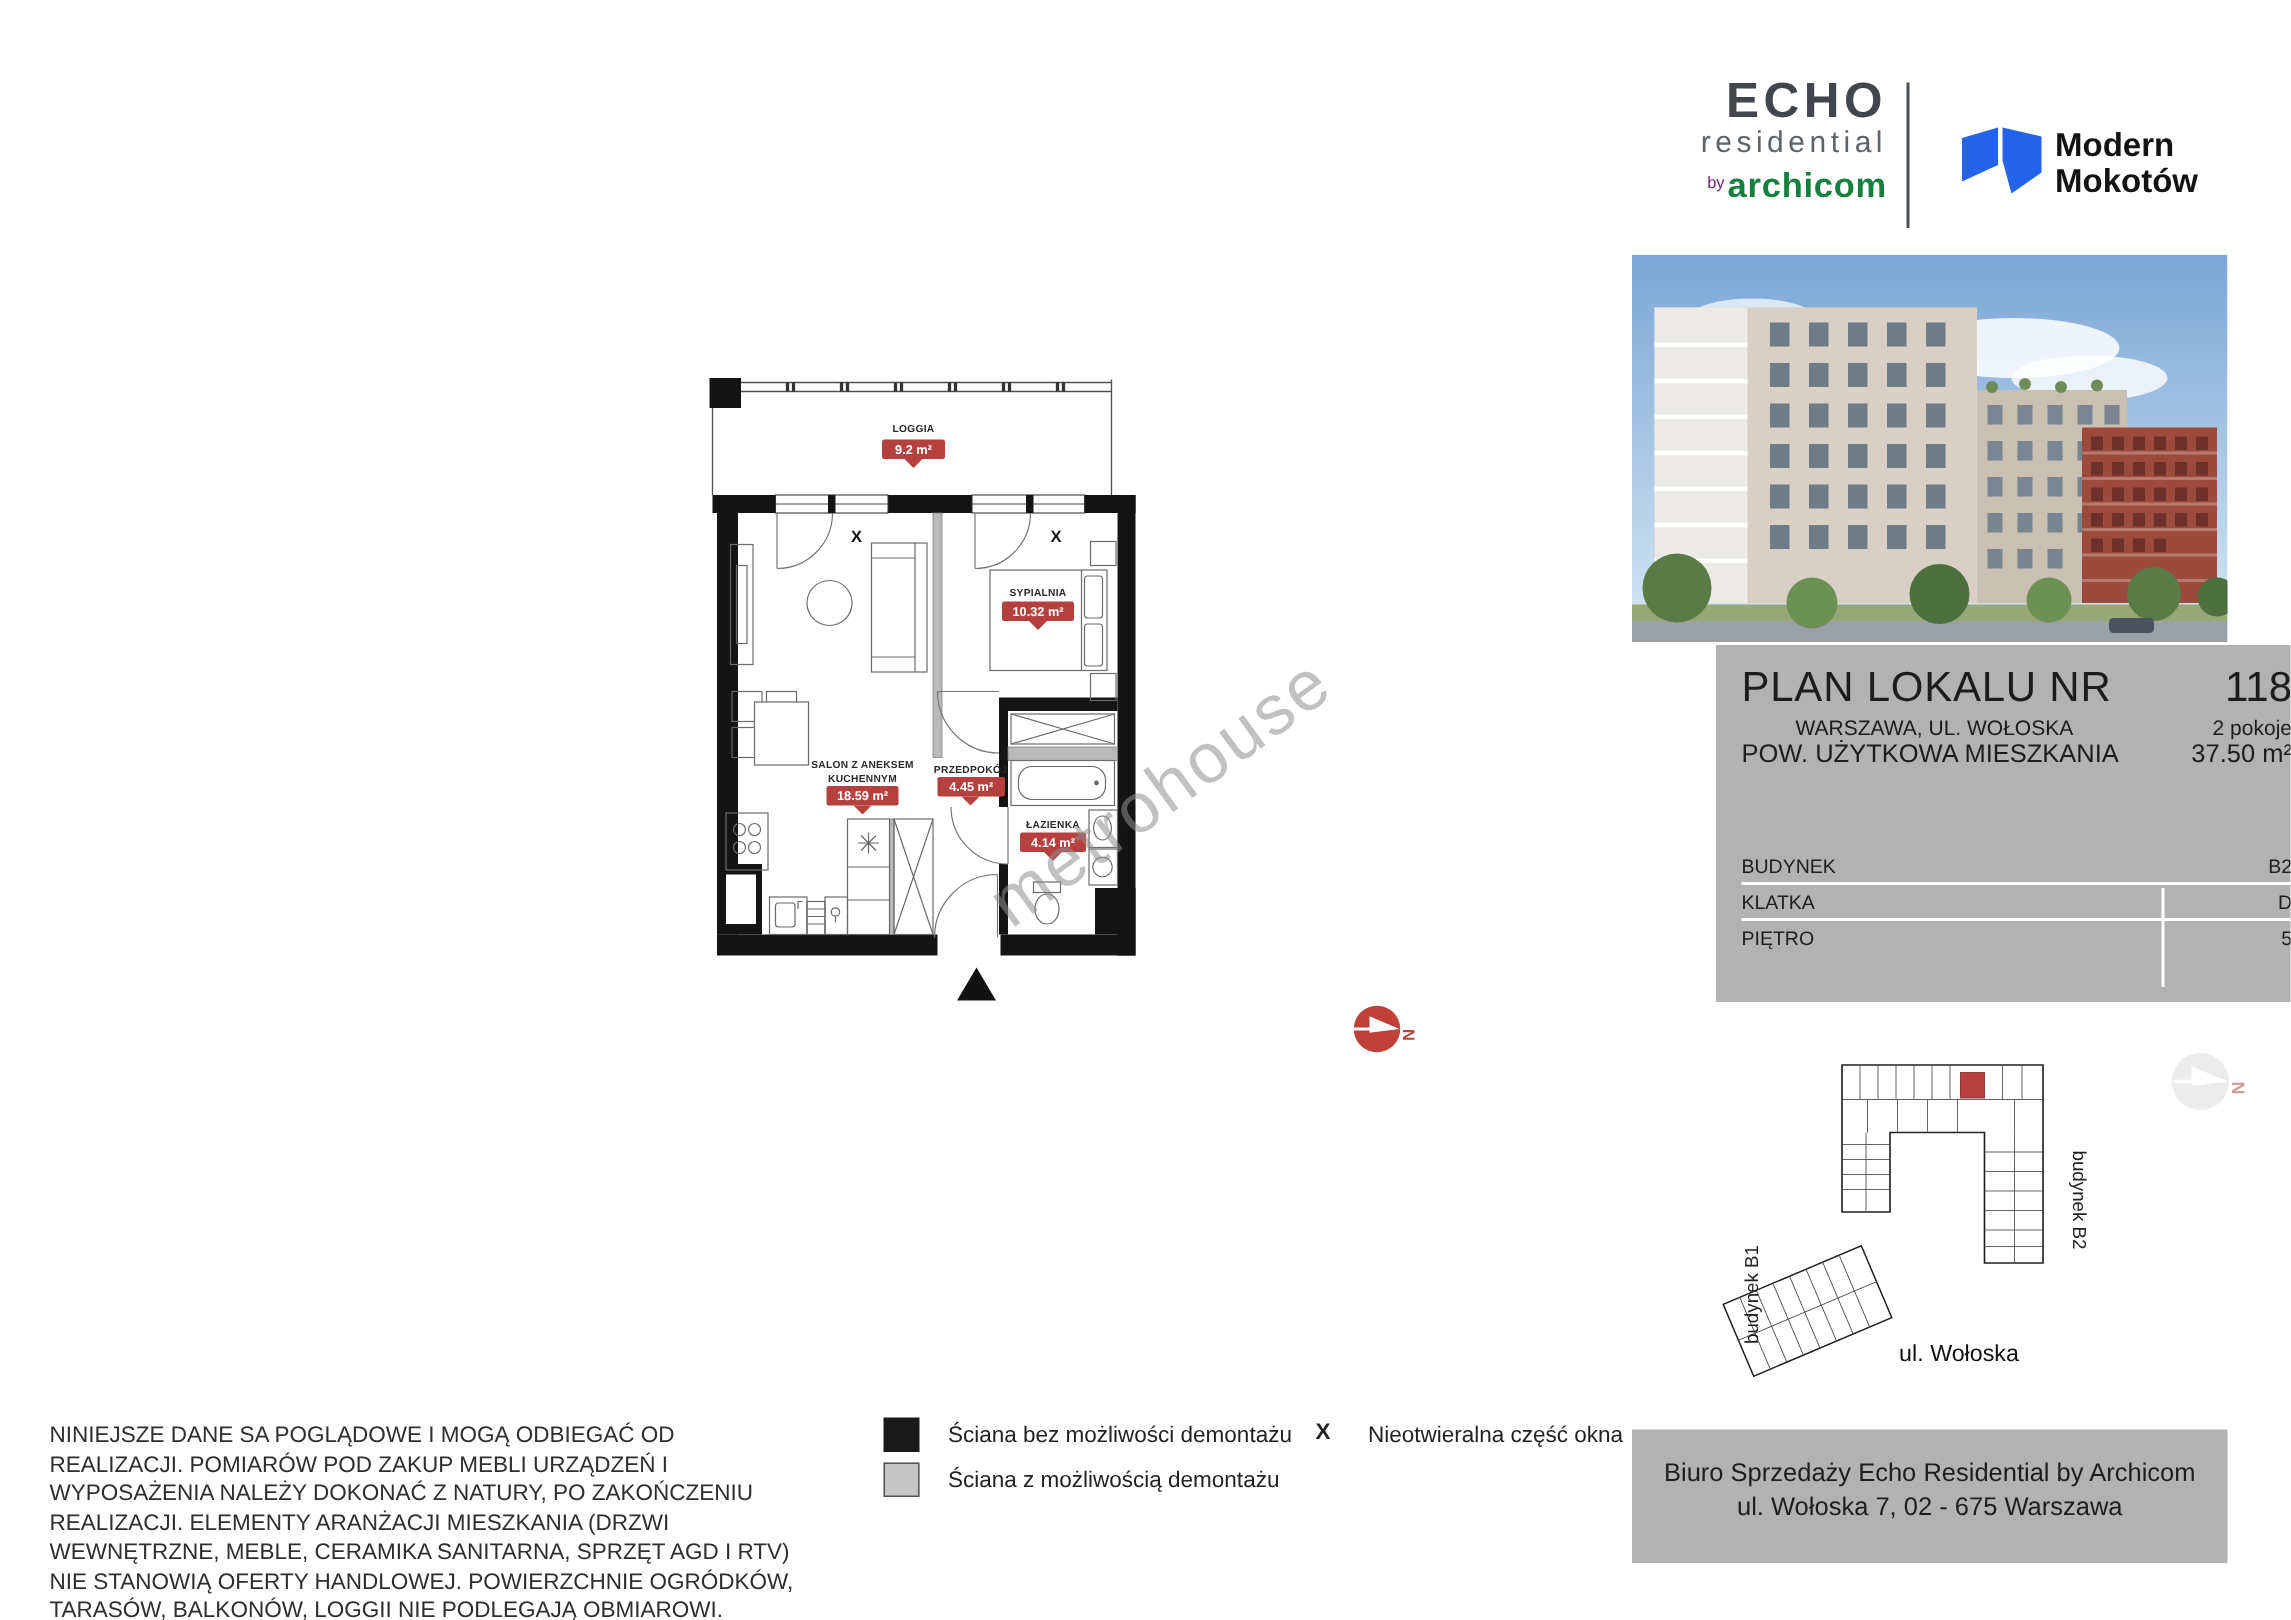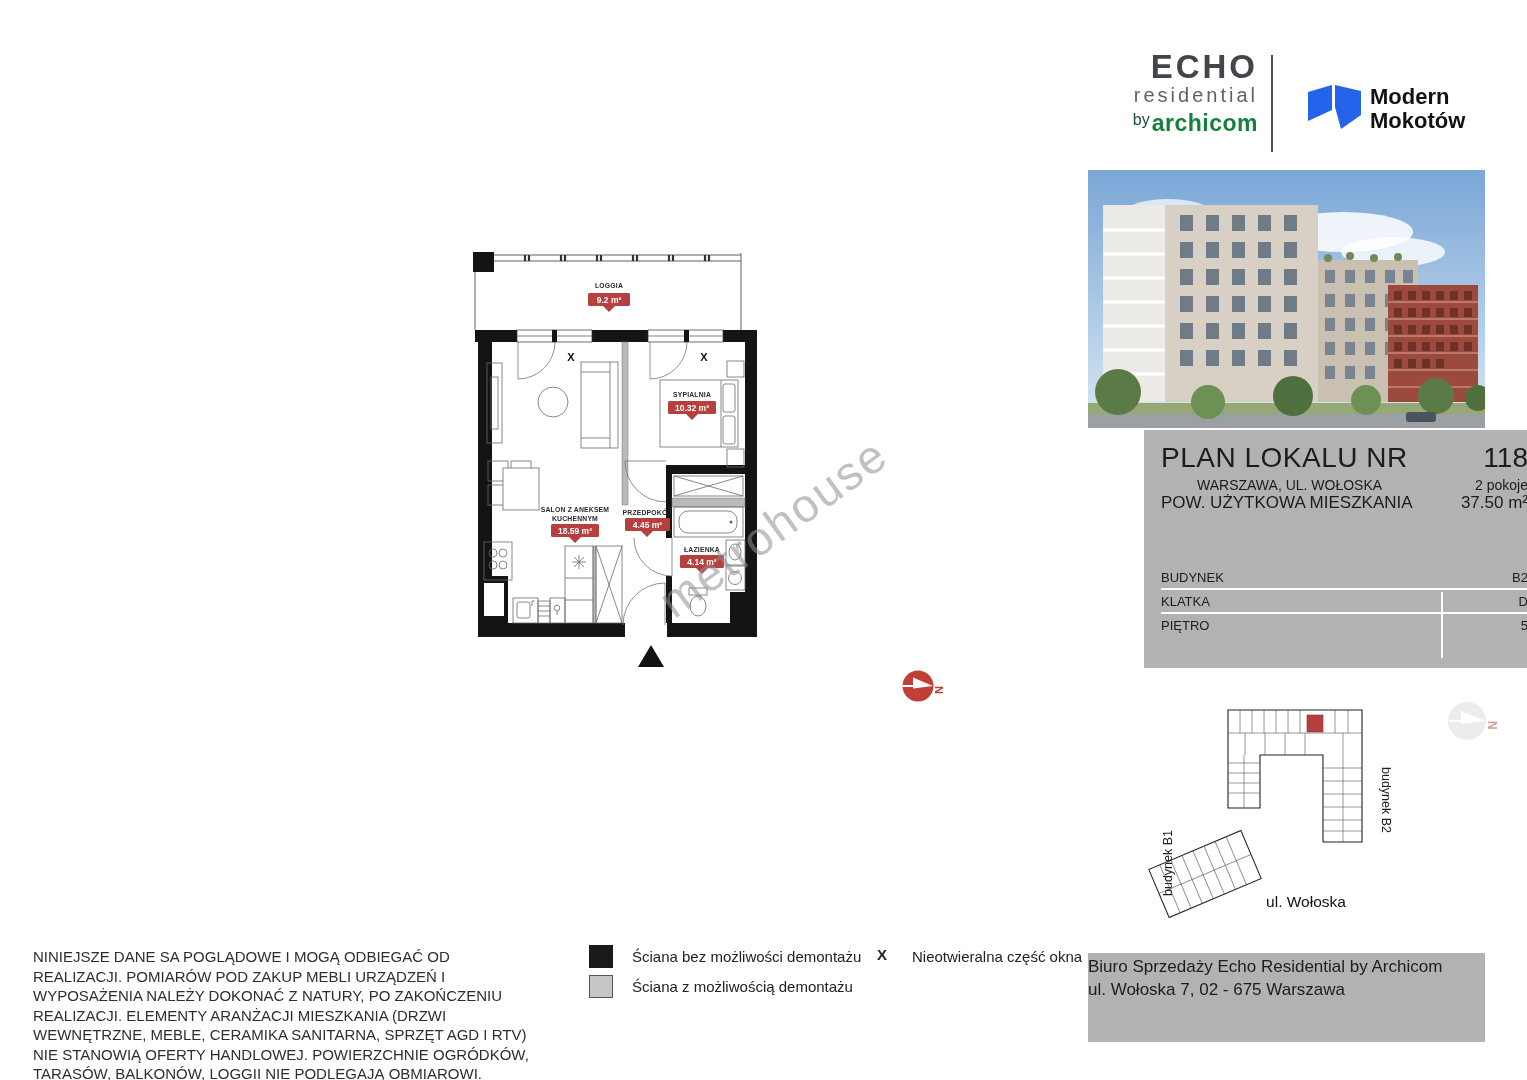--- a/index.html
+++ b/index.html
@@ -3,39 +3,39 @@
 <meta charset="utf-8">
 <style>
   html,body{margin:0;padding:0;background:#fff;}
   body{width:1527px;height:1080px;position:relative;font-family:"Liberation Sans",sans-serif;overflow:hidden;}
   .abs{position:absolute;}
 
   
   .echo-wrap{left:1108px;top:52px;width:150px;text-align:right;color:#40464b;}
   .echo-main{font-size:33px;font-weight:700;letter-spacing:3px;line-height:30px;}
   .echo-sub{font-size:20px;letter-spacing:3px;color:#5d6367;line-height:22px;margin-top:2px;}
-  .echo-by{font-size:16px;color:#14532d;vertical-align:6px;margin-right:2px;}
+  .echo-by{font-size:11px;color:#701a75;vertical-align:6px;margin-right:2px;}
   .echo-co{font-size:23px;font-weight:700;color:#15803d;letter-spacing:.5px;}
   .brand-divider{left:1271px;top:55px;width:2px;height:97px;background:#4a4f53;}
   .mm-text{left:1370px;top:85px;font-size:22px;font-weight:700;color:#121212;line-height:24px;}
 
   
   .photo{left:1088px;top:170px;}
   .panel{left:1144px;top:430px;width:397px;height:238px;background:#b2b2b2;color:#1c1c1c;}
   .panel-inner{position:absolute;left:17px;right:13px;top:0;}
   .prow{display:flex;justify-content:space-between;align-items:baseline;}
   .ptitle{font-size:28px;letter-spacing:.5px;}
   .pnum{font-size:28px;}
   .paddr{font-size:14px;margin-top:3px;margin-left:36px;}
   .parea{font-size:17px;}
   .ptable{margin-top:53px;font-size:13px;}
   .ptable .trow{display:flex;justify-content:space-between;height:22px;align-items:center;border-bottom:2px solid #fff;}
   .ptable .trow:last-child{border-bottom:none;}
   .vline{position:absolute;left:297px;top:162px;width:2px;height:66px;background:#fff;}
-  .contact{left:1088px;top:953px;width:397px;height:89px;background:#b2b2b2;color:#1d1d1d;font-size:17px;line-height:23px;padding-top:2px;box-sizing:border-box;}
+  .contact{left:1088px;top:953px;width:397px;height:89px;background:#b2b2b2;color:#1d1d1d;font-size:17px;line-height:23px;text-align:center;padding-top:17px;box-sizing:border-box;}
 
   
   .plan-svg{left:455px;top:235px;}
   .site-svg{left:1145px;top:693px;}
   svg text{font-family:"Liberation Sans",sans-serif;}
   .room-label{font-size:6.8px;font-weight:700;fill:#2a2a2a;letter-spacing:.2px;}
   .bdg-txt{font-size:8.5px;font-weight:700;fill:#fff;}
   .xmark{font-size:11px;font-weight:700;fill:#111;}
   .wall{fill:#141414;}
   .gwall{fill:#b9b9b9;stroke:#7d7d7d;stroke-width:.5;}

